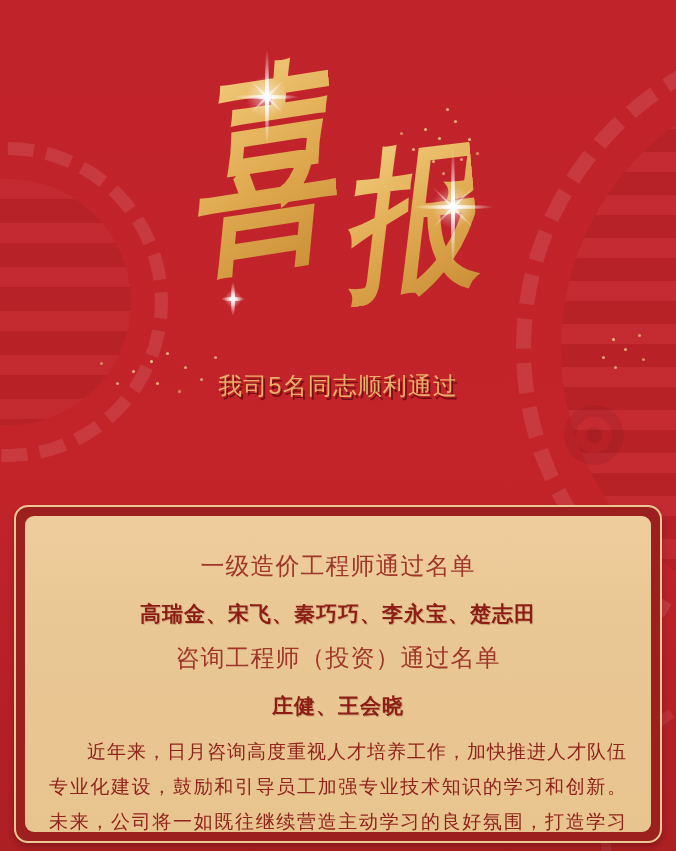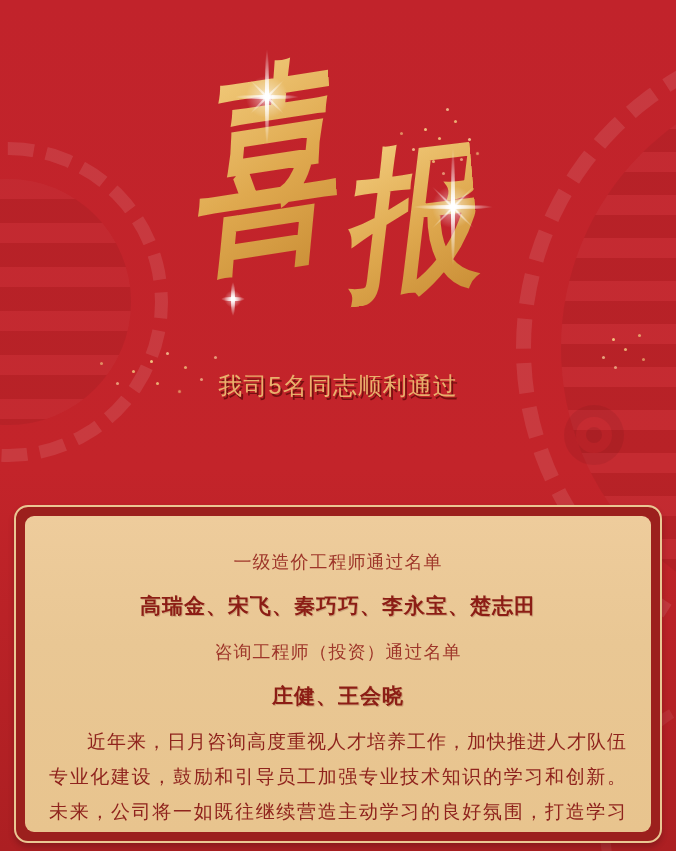--- a/index.html
+++ b/index.html
@@ -102,24 +102,24 @@
     box-sizing:border-box;border:2px solid #eac793;border-radius:14px;
     background:#9c201d;padding:9px;
     box-shadow:0 4px 6px rgba(0,0,0,0.2);
   }
   .panel-inner{
     width:100%;height:100%;box-sizing:border-box;
     background:linear-gradient(180deg,#eecc9c 0%,#e9c794 40%,#e8c48e 100%);
     border-radius:9px;overflow:hidden;text-align:center;
   }
   .list-title{
-    margin-top:34px;font-size:18px;letter-spacing:1px;
+    margin-top:34px;font-size:24px;letter-spacing:1px;
     color:#9e362a;
   }
-  .list-title.second{margin-top:20px;}
+  .list-title.second{margin-top:14px;}
   .list-names{
     margin-top:18px;font-size:21px;font-weight:700;letter-spacing:1px;
     color:#8c1d15;text-shadow:1px 1px 0 rgba(90,20,10,0.2);
   }
   .panel-paragraph{
     margin:14px 0 0;padding:0 24px;
     text-align:justify;text-indent:2em;
     font-size:19px;line-height:35px;letter-spacing:1px;
     color:#8f231d;
   }

